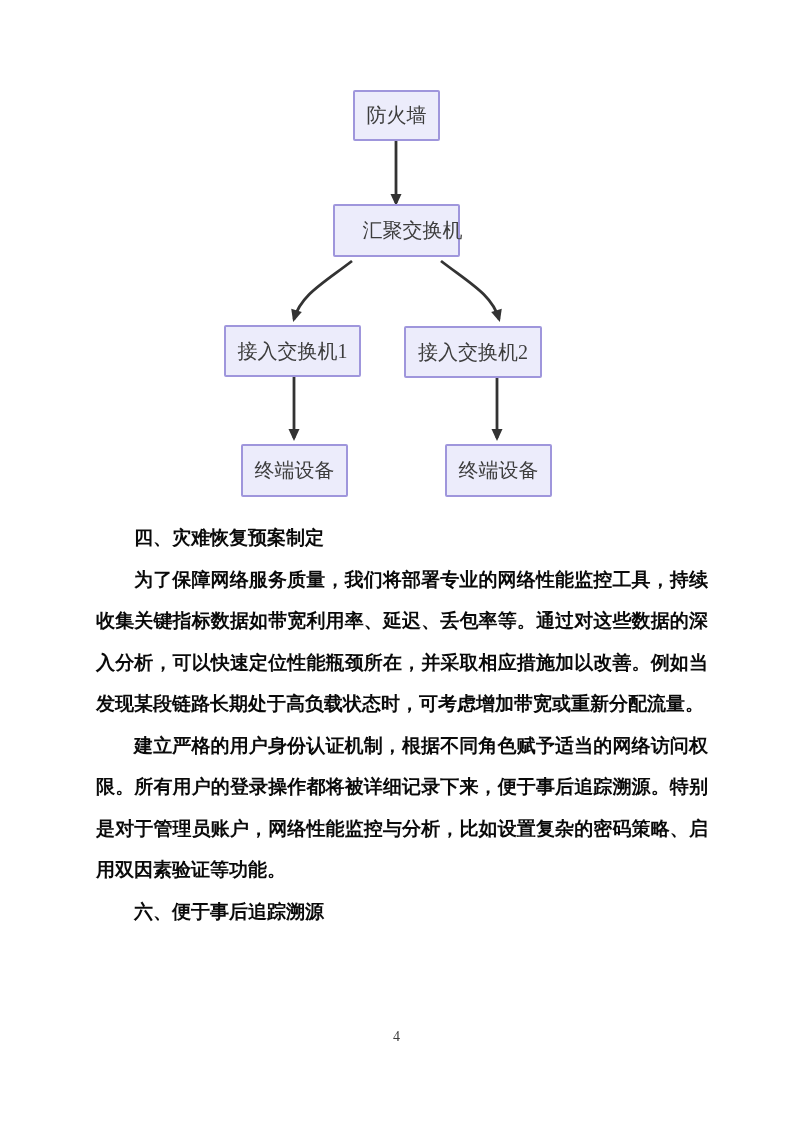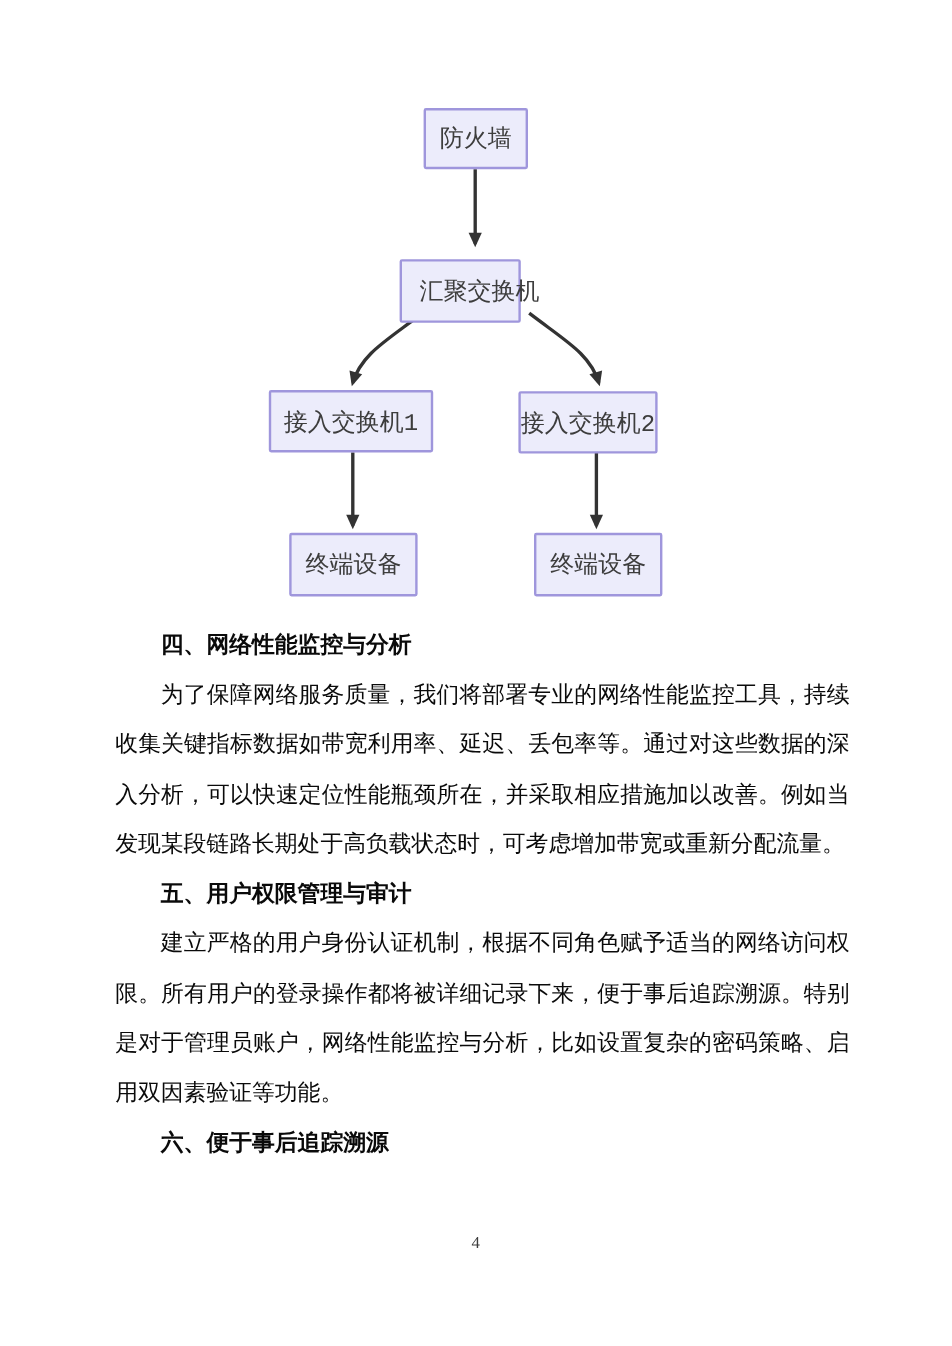--- a/index.html
+++ b/index.html
@@ -29,29 +29,29 @@
   }
   .diagram svg { position: absolute; left: 0; top: 0; }
   .node {
     position: absolute;
     background: var(--node-fill);
     border: 2px solid var(--node-border);
     border-radius: 2px;
     display: flex;
     align-items: center;
     justify-content: center;
-    font-family: Liberation Mono, monospace;
+    font-family: Liberation Serif, serif;
     font-size: 20px;
     color: var(--node-text);
     white-space: nowrap;
   }
   .node-firewall { left: 353px; top: 90px;  width: 87px;  height: 51px; }
-  .node-agg      { left: 333px; top: 216px; width: 101px; height: 53px; padding-left: 32px; }
+  .node-agg      { left: 333px; top: 204px; width: 127px; height: 53px; padding-left: 32px; }
   .node-access1  { left: 224px; top: 325px; width: 137px; height: 52px; }
-  .node-access2  { left: 432px; top: 326px; width: 116px; height: 52px; justify-content: center; }
+  .node-access2  { left: 404px; top: 326px; width: 138px; height: 52px; justify-content: center; }
   .node-term1    { left: 241px; top: 444px; width: 107px; height: 53px; }
   .node-term2    { left: 445px; top: 444px; width: 107px; height: 53px; }
 
   
   .content {
     position: absolute;
     left: 96px;
     top: 517px;
     width: 612px;
     font-size: 19px;
@@ -60,20 +60,21 @@
     text-align: justify;
   }
   .content .heading {
     font-size: 19px;
     font-weight: bold;
     text-indent: 2em;
     text-align: left;
   }
   .content p {
     text-indent: 2em;
+    font-weight: bold;
   }
 
   .page-number {
     position: absolute;
     left: 0; top: 1029px;
     width: 100%;
     text-align: center;
     font-size: 14px;
     color: #3c3c3c;
     font-family: "Liberation Serif", "DejaVu Serif", serif;
@@ -112,24 +113,23 @@
     </div>
     <div class="node node-term1">
       <span>终端设备</span>
     </div>
     <div class="node node-term2">
       <span>终端设备</span>
     </div>
   </div>
 
   <div class="content">
-    <div class="heading">四、网络性能监控与分析</div>
+    <div class="heading">四、灾难恢复预案制定</div>
     <p>为了保障网络服务质量，我们将部署专业的网络性能监控工具，持续收集关键指标数据如带宽利用率、延迟、丢包率等。通过对这些数据的深入分析，可以快速定位性能瓶颈所在，并采取相应措施加以改善。例如当发现某段链路长期处于高负载状态时，可考虑增加带宽或重新分配流量。</p>
 
-    <div class="heading">五、用户权限管理与审计</div>
     <p>建立严格的用户身份认证机制，根据不同角色赋予适当的网络访问权限。所有用户的登录操作都将被详细记录下来，便于事后追踪溯源。特别是对于管理员账户，网络性能监控与分析，比如设置复杂的密码策略、启用双因素验证等功能。</p>
 
     <div class="heading">六、便于事后追踪溯源</div>
   </div>
 
   <div class="page-number">4</div>
 
 </div>
 
 </body></html>

